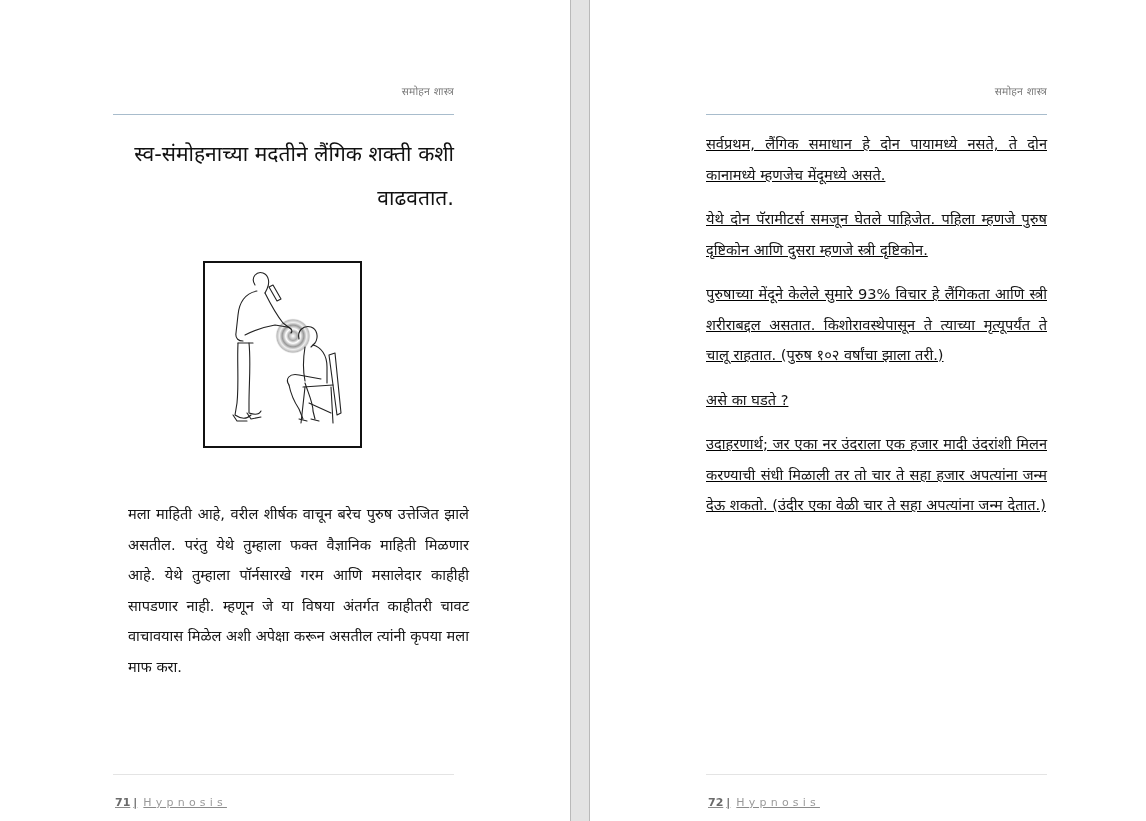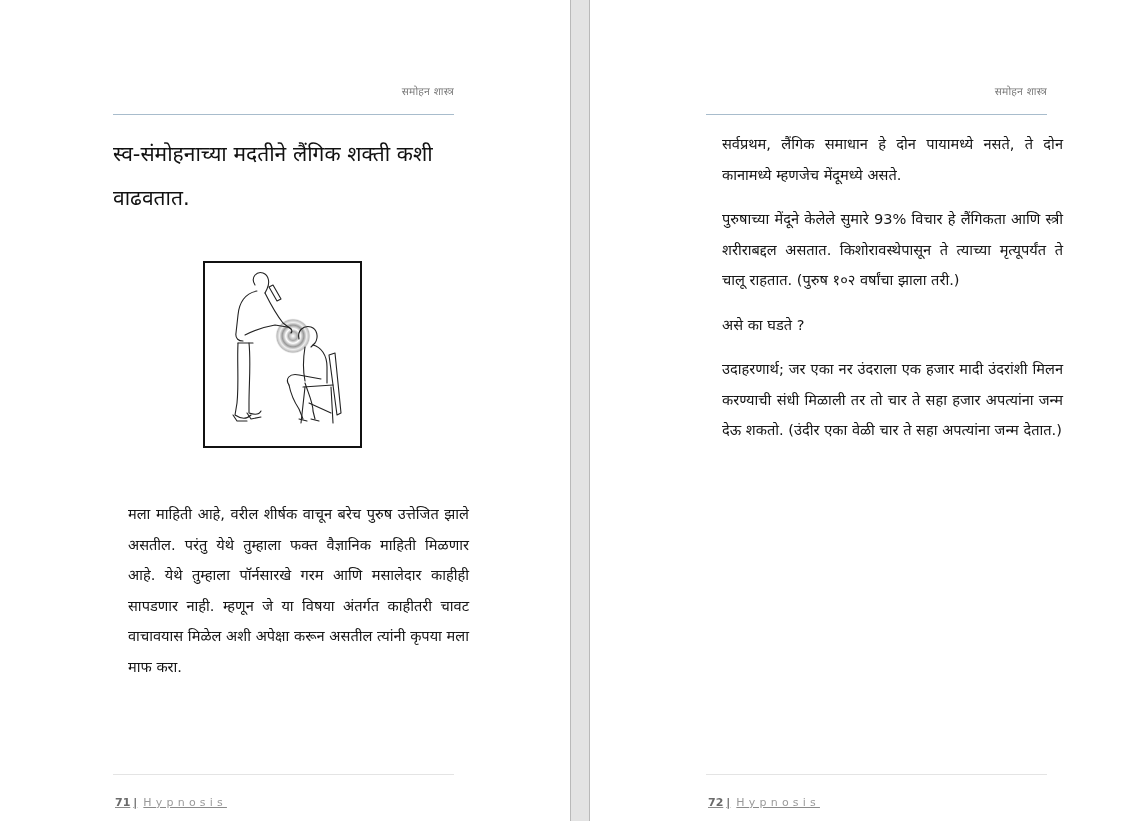--- a/index.html
+++ b/index.html
@@ -40,33 +40,33 @@
   .footer {
     position: absolute; top: 760px; left: 2px; font-size: 11px; color: #8a8a8a;
     font-family: "DejaVu Sans", sans-serif;
     text-decoration: underline;
   }
   .footer .pnum { font-weight: bold; color: #6b6b6b; }
   .footer .sep { font-weight: bold; color: #6b6b6b; margin: 0 6px 0 3px; }
   .footer .title { letter-spacing: 4.2px; color: #9a9a9a; }
 
   .chapter-title {
-    position: absolute; top: 96px; left: 0; width: 341px; text-align: left;
+    position: absolute; top: 96px; left: 0; width: 341px; text-align: right;
     font-size: 21px; line-height: 44px; color: #111;
   }
   .figure {
     position: absolute; top: 225px; left: 90px; width: 159px; height: 187px;
     border: 2px solid #111; box-sizing: border-box; background: #fff;
   }
   .body-text {
     font-size: 14.6px; line-height: 30.5px; color: #151515;
     text-align: justify; margin: 0;
   }
   .left-body { position: absolute; top: 463px; left: 15px; width: 341px; }
-  .right-body { position: absolute; top: 93px; left: 16px; width: 341px; }
+  .right-body { position: absolute; top: 93px; left: 0; width: 341px; text-decoration: underline; }
   .right-body p { margin: 0 0 14px 0; }
 </style>
 </head>
 <body>
 
 <div class="gutter"></div>
 
 <div class="page" id="page-left">
   <div class="column" style="top:0; height:821px;">
     <div class="running-head">समोहन शास्त्र</div>
@@ -133,20 +133,21 @@
   </div>
 </div>
 
 <div class="page" id="page-right">
   <div class="column" style="top:0; height:821px;">
     <div class="running-head">समोहन शास्त्र</div>
     <div class="head-rule"></div>
 
     <div class="right-body">
       <p class="body-text">सर्वप्रथम, लैंगिक समाधान हे दोन पायामध्ये नसते, ते दोन कानामध्ये म्हणजेच मेंदूमध्ये असते.</p>
+      <p class="body-text">येथे दोन पॅरामीटर्स समजून घेतले पाहिजेत. पहिला म्हणजे पुरुष दृष्टिकोन आणि दुसरा म्हणजे स्त्री दृष्टिकोन.</p>
       <p class="body-text">पुरुषाच्या मेंदूने केलेले सुमारे 93% विचार हे लैंगिकता आणि स्त्री शरीराबद्दल असतात. किशोरावस्थेपासून ते त्याच्या मृत्यूपर्यंत ते चालू राहतात. (पुरुष १०२ वर्षांचा झाला तरी.)</p>
       <p class="body-text">असे का घडते ?</p>
       <p class="body-text">उदाहरणार्थ; जर एका नर उंदराला एक हजार मादी उंदरांशी मिलन करण्याची संधी मिळाली तर तो चार ते सहा हजार अपत्यांना जन्म देऊ शकतो. (उंदीर एका वेळी चार ते सहा अपत्यांना जन्म देतात.)</p>
     </div>
 
     <div class="foot-rule"></div>
     <div class="footer">
       <span class="pnum">72</span><span class="sep">|</span><span class="title">Hypnosis</span>
     </div>
   </div>

